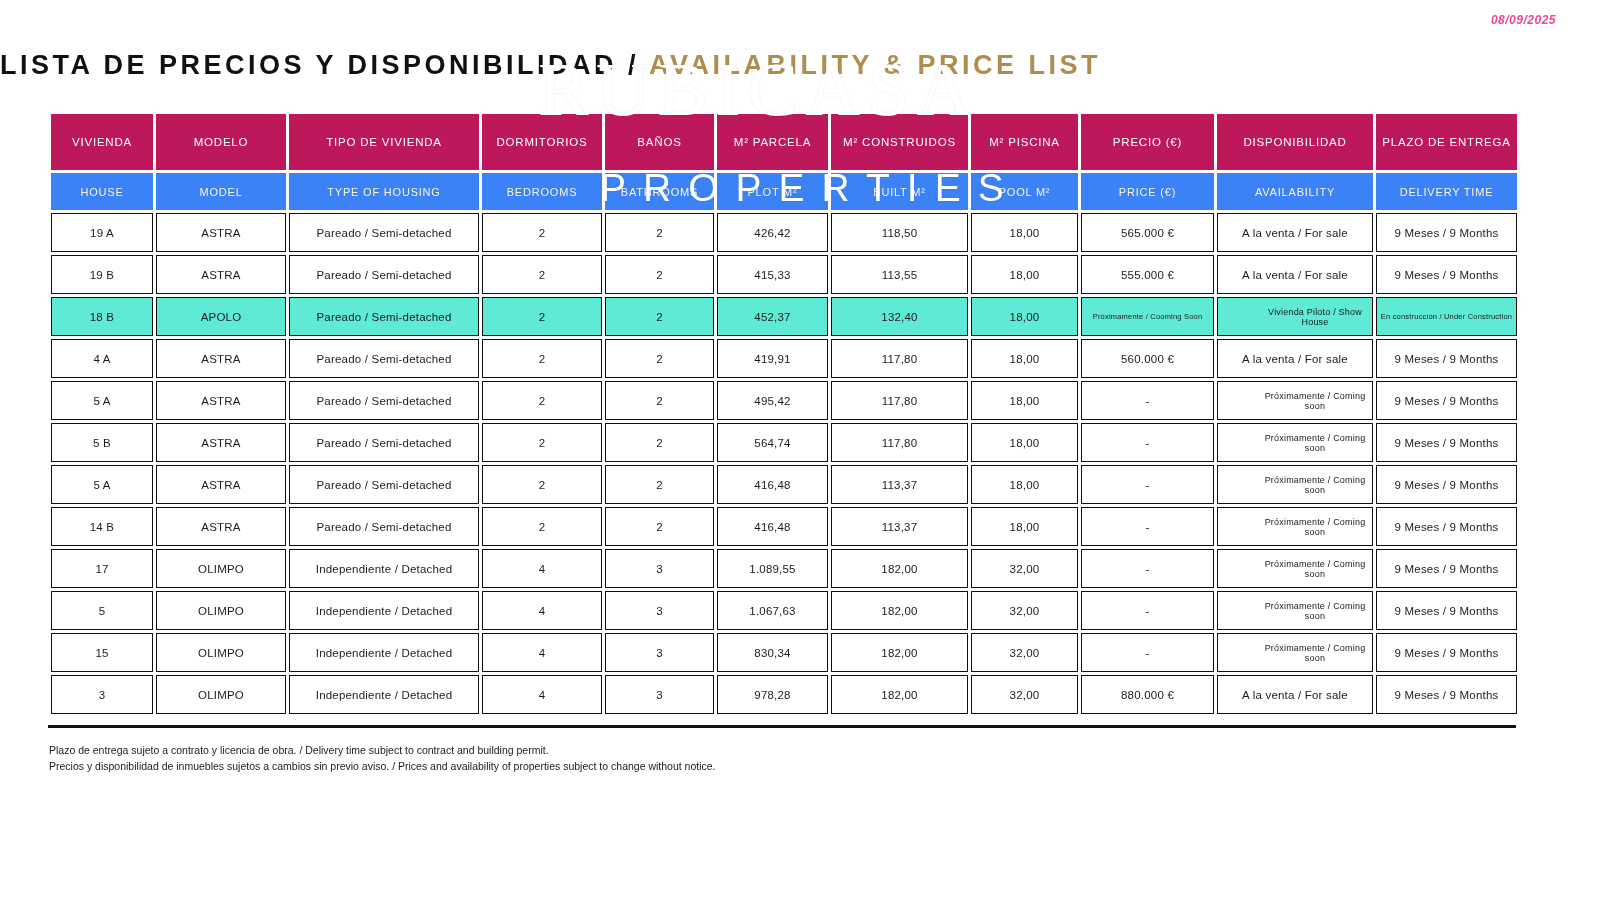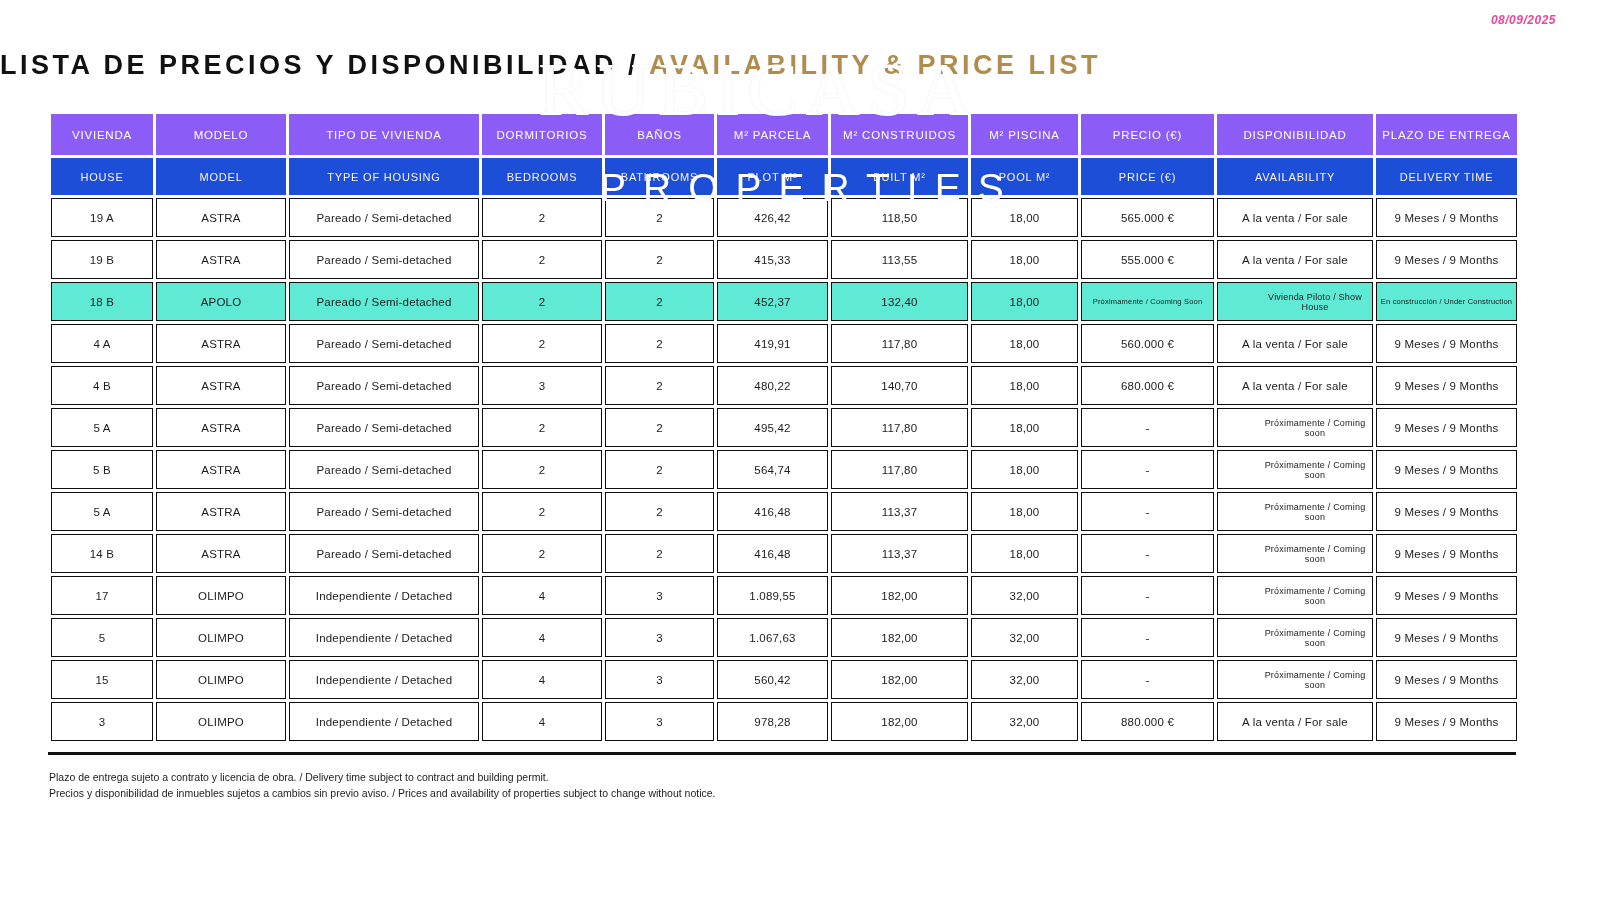--- a/index.html
+++ b/index.html
@@ -17,22 +17,22 @@
   
   .wm { position: absolute; z-index: 5; pointer-events: none; color: #ffffff; white-space: nowrap;
     text-shadow: 0 0 2px rgba(0,0,0,0.10); }
   .wm-logo { left: 538px; top: 46px; font-family: "Liberation Serif", serif;
     font-size: 76px; letter-spacing: 7px; font-weight: 400; }
   .wm-props { left: 600px; top: 166px; font-size: 39px; letter-spacing: 17px; font-weight: 400; }
 
   .table-wrap { position: relative; margin: 30px 0 0 48px; width: 1468px; z-index: 2; }
   table { width: 1468px; border-collapse: separate; border-spacing: 3px; table-layout: fixed; }
   th { font-weight: 400; text-align: center; vertical-align: middle; }
-  .hr-es th { background: #8b5cf6; color: #ffffff; height: 41px; font-size: 11.5px; letter-spacing: .8px; }
-  .hr-en th { background: #1d4ed8; color: #faf3e6; height: 37px; font-size: 11px; letter-spacing: .8px; }
+  .hr-es th { background: #be185d; color: #ffffff; height: 56px; font-size: 11.5px; letter-spacing: .8px; }
+  .hr-en th { background: #3b82f6; color: #faf3e6; height: 37px; font-size: 11px; letter-spacing: .8px; }
   td { background: #ffffff; border: 1.5px solid #0f0f0f; height: 39px; text-align: center;
     vertical-align: middle; font-size: 11.5px; color: #1c1c1c; letter-spacing: .2px; overflow: hidden; }
   tr.hl td { background: #5eead4; }
   td.sm { font-size: 9px; padding-left: 40px; }
   td.xs { font-size: 7.5px; }
 
   .divider-bar { width: 1468px; height: 3px; background: #111111; margin: 8px 0 0 48px; }
 
   .footer-notes { margin: 14px 0 0 49px; font-size: 10.5px; color: #1c1c1c; line-height: 1.55; z-index: 1; }
 </style>
@@ -141,33 +141,20 @@
           <td>2</td>
           <td>2</td>
           <td>419,91</td>
           <td>117,80</td>
           <td>18,00</td>
           <td>560.000 €</td>
           <td>A la venta / For sale</td>
           <td>9 Meses / 9 Months</td>
         </tr>
         <tr>
-          <td>4 B</td>
-          <td>ASTRA</td>
-          <td>Pareado / Semi-detached</td>
-          <td>3</td>
-          <td>2</td>
-          <td>480,22</td>
-          <td>140,70</td>
-          <td>18,00</td>
-          <td>680.000 €</td>
-          <td>A la venta / For sale</td>
-          <td>9 Meses / 9 Months</td>
-        </tr>
-        <tr>
           <td>5 A</td>
           <td>ASTRA</td>
           <td>Pareado / Semi-detached</td>
           <td>2</td>
           <td>2</td>
           <td>495,42</td>
           <td>117,80</td>
           <td>18,00</td>
           <td>-</td>
           <td class="sm">Próximamente / Coming soon</td>
@@ -237,21 +224,21 @@
           <td>-</td>
           <td class="sm">Próximamente / Coming soon</td>
           <td>9 Meses / 9 Months</td>
         </tr>
         <tr>
           <td>15</td>
           <td>OLIMPO</td>
           <td>Independiente / Detached</td>
           <td>4</td>
           <td>3</td>
-          <td>560,42</td>
+          <td>830,34</td>
           <td>182,00</td>
           <td>32,00</td>
           <td>-</td>
           <td class="sm">Próximamente / Coming soon</td>
           <td>9 Meses / 9 Months</td>
         </tr>
         <tr>
           <td>3</td>
           <td>OLIMPO</td>
           <td>Independiente / Detached</td>

